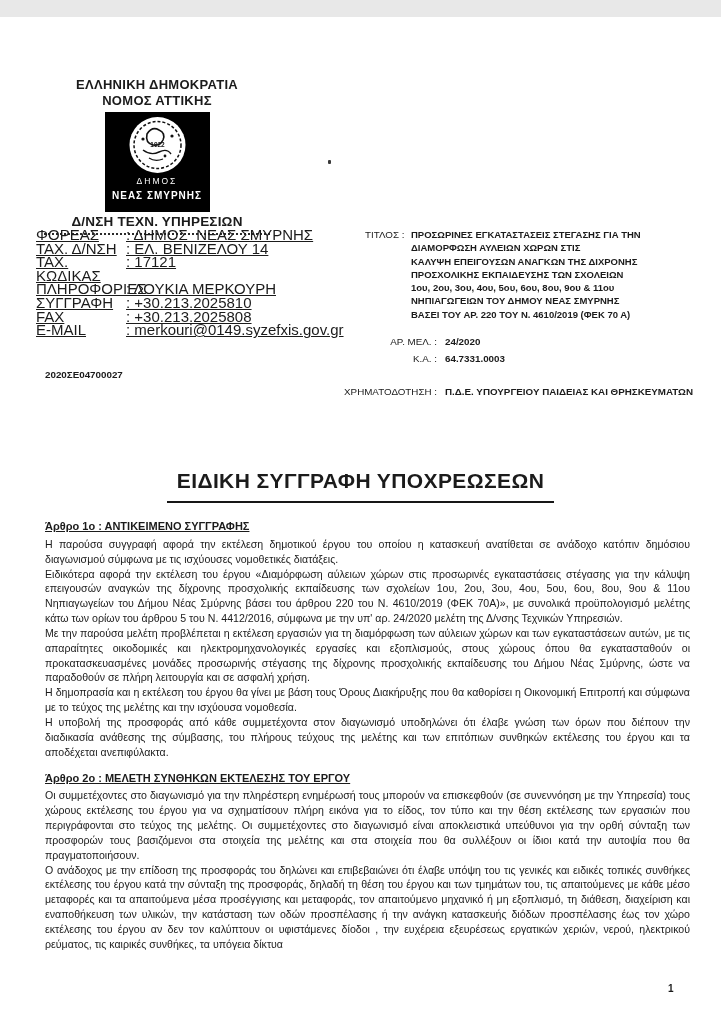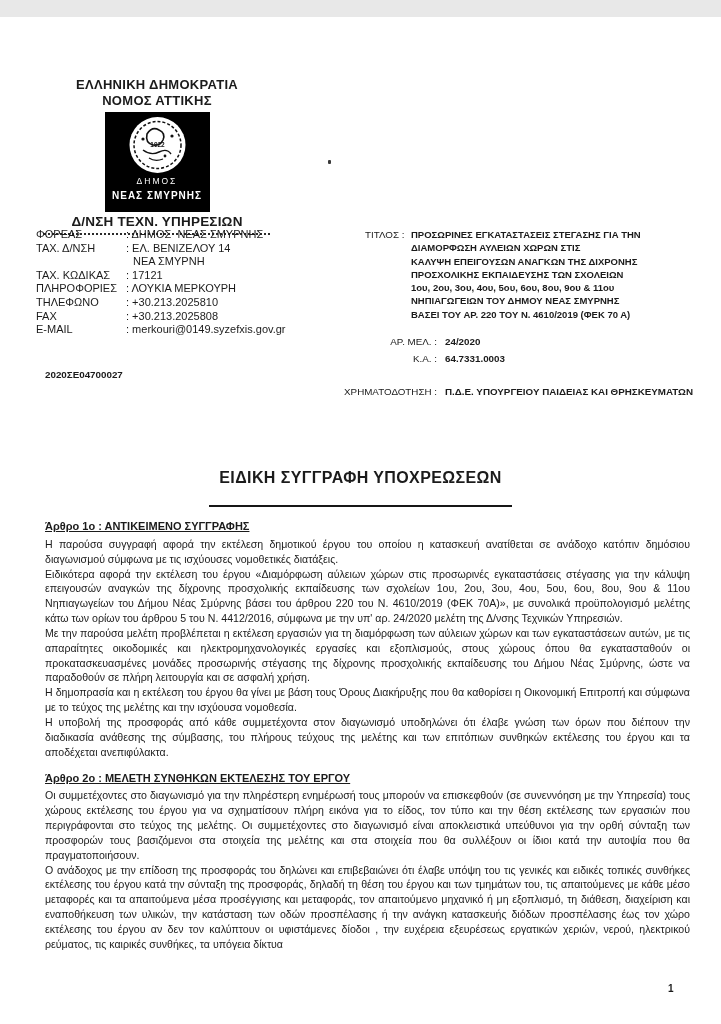--- a/index.html
+++ b/index.html
@@ -11,38 +11,38 @@
   
   .gov-header{position:absolute; left:42px; top:60px; width:230px; text-align:center;}
   .gov-line{font-weight:bold; font-size:13px; line-height:16px; letter-spacing:.3px;}
   .logo{width:105px; height:100px; background:#d946ef; margin:3px auto 2px auto; position:relative;}
   .logo svg{display:block;}
   .logo-caption-top{position:absolute; left:0; right:0; bottom:26px; color:#fff; font-size:8.5px; letter-spacing:2px; font-weight:400;}
   .logo-caption-bottom{position:absolute; left:0; right:0; bottom:11px; color:#fff; font-size:10px; font-weight:bold; letter-spacing:1px;}
   .dept-line{font-weight:bold; font-size:13.5px; margin-top:2px; letter-spacing:.2px;}
   .dash-divider{border:0; border-top:2px dotted #2a2a2a; margin:4px 2px 0 2px;}
   
-  .contact{position:absolute; left:36px; top:211px; font-size:11px; line-height:13.6px;}
+  .contact{position:absolute; left:36px; top:211px; font-size:15px; line-height:13.6px;text-decoration:underline;}
   .contact-row{display:flex;}
   .contact-label{width:90px; flex:0 0 90px; text-align:left;}
   .contact-value{white-space:pre;}
   .contact-value.no-colon{padding-left:7px;}
   
   .title-block{position:absolute; left:365px; top:211px; display:flex;}
   .title-label{font-size:9.8px; width:46px; flex:0 0 46px; line-height:13.3px;}
   .title-lines{font-weight:bold; font-size:9.5px; line-height:13.3px; width:265px;}
   
   .meta{position:absolute; left:37px; top:317px; font-size:9.8px; line-height:16.5px;}
   .meta-row{display:flex;}
   .meta-label{width:400px; flex:0 0 400px; text-align:right;}
   .meta-value{font-weight:bold; margin-left:8px; white-space:nowrap;}
   
   .doc-title-wrap{position:absolute; left:0; top:452px; width:721px; text-align:center;}
-  .doc-title{display:inline-block; font-weight:bold; font-size:16px; letter-spacing:.4px;
-             border-bottom:2.5px solid #161616; padding:0 10px 18px 10px;}
+  .doc-title{display:inline-block; font-weight:bold; font-size:21px; letter-spacing:.4px;
+             border-bottom:2.5px solid #161616; padding:0 10px 8px 10px;}
   
   .content{position:absolute; left:45px; top:502px; width:645px; font-size:10.6px; line-height:14.85px; text-align:justify;}
   .article-heading{font-weight:bold; font-size:11px; text-decoration:underline; text-align:left; margin:0 0 3px 0;}
   .content p{margin:0;}
   .article-gap{height:11px;}
   
   .page-number{position:absolute; left:668px; top:966px; font-size:10px; font-weight:bold;}
   .artifact-dot{position:absolute; left:328px; top:143px; width:3px; height:4px; background:#3a3a3a; border-radius:1px;}
 </style>
 </head>
@@ -78,33 +78,29 @@
   <div class="contact">
     <div class="contact-row">
       <span class="contact-label">ΦΟΡΕΑΣ</span>
       <span class="contact-value">: ΔΗΜΟΣ  ΝΕΑΣ ΣΜΥΡΝΗΣ</span>
     </div>
     <div class="contact-row">
       <span class="contact-label">ΤΑΧ. Δ/ΝΣΗ</span>
       <span class="contact-value">: ΕΛ. ΒΕΝΙΖΕΛΟΥ 14</span>
     </div>
     <div class="contact-row">
-      <span class="contact-label"></span>
-      <span class="contact-value no-colon">ΝΕΑ ΣΜΥΡΝΗ</span>
-    </div>
-    <div class="contact-row">
       <span class="contact-label">ΤΑΧ. ΚΩΔΙΚΑΣ</span>
       <span class="contact-value">: 17121</span>
     </div>
     <div class="contact-row">
       <span class="contact-label">ΠΛΗΡΟΦΟΡΙΕΣ</span>
       <span class="contact-value">: ΛΟΥΚΙΑ ΜΕΡΚΟΥΡΗ</span>
     </div>
     <div class="contact-row">
-      <span class="contact-label">ΤΗΛΕΦΩΝΟ</span>
+      <span class="contact-label">ΣΥΓΓΡΑΦΗ</span>
       <span class="contact-value">: +30.213.2025810</span>
     </div>
     <div class="contact-row">
       <span class="contact-label">FAX</span>
       <span class="contact-value">: +30.213.2025808</span>
     </div>
     <div class="contact-row">
       <span class="contact-label">E-MAIL</span>
       <span class="contact-value">: merkouri@0149.syzefxis.gov.gr</span>
     </div>

